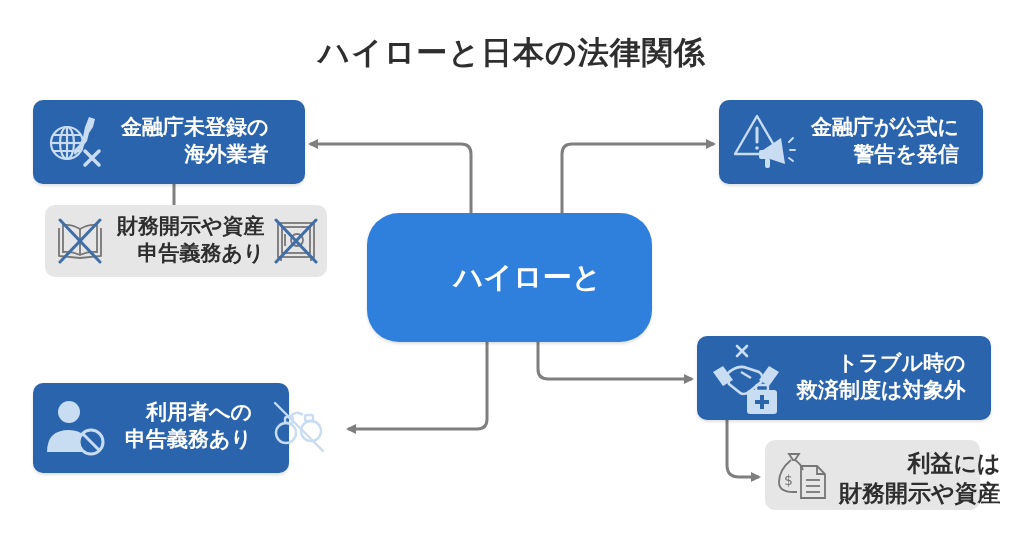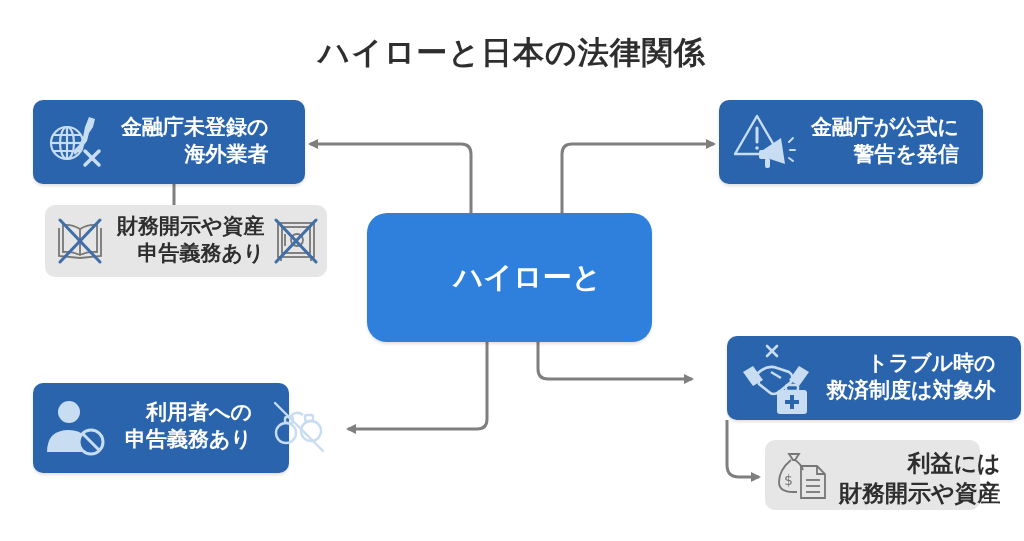--- a/index.html
+++ b/index.html
@@ -12,21 +12,21 @@
     position:absolute; left:0; top:32px; width:1024px; text-align:center;
     font-size:31px; font-weight:bold; color:#2e2e2e; letter-spacing:1px;
   }
   .node {
     position:absolute; border-radius:10px; box-sizing:border-box;
     display:flex; align-items:center; color:#ffffff;
     box-shadow:0 2px 3px rgba(0,0,0,0.12);
   }
   .node.dark { background:#2a64ad; }
   .node.center {
-    background:#2f80dc; border-radius:20px; justify-content:center;
+    background:#2f80dc; border-radius:32px; justify-content:center;
     text-align:center; flex-direction:column;padding-left:36px;
   }
   .node.grey { background:#e6e6e6; color:#2e2e2e; box-shadow:none; }
   .label { font-weight:bold; line-height:1.28; white-space:nowrap; }
   .label div { display:block;text-align:right; }
   .icon { position:absolute; }
   svg.connectors { position:absolute; left:0; top:0; }
 </style>
 </head>
 <body>
@@ -144,21 +144,21 @@
       <circle cx="15" cy="34" r="10"></circle>
       <circle cx="40" cy="32" r="10"></circle>
       <path d="M18,20 Q24,10 32,16"></path>
       <rect x="14" y="18" width="8" height="6" rx="2"></rect>
       <rect x="34" y="16" width="8" height="6" rx="2"></rect>
     </g>
     <line x1="4" y1="4" x2="52" y2="52" stroke="#c8dcf2" stroke-width="2.4" stroke-linecap="round"></line>
   </svg>
 </div>
 
-<div class="node dark" style="left:727px; top:336px; width:294px; height:84px;">
+<div class="node dark" style="left:697px; top:336px; width:294px; height:84px;">
   <svg class="icon" width="76" height="76" viewBox="0 0 76 76" style="left:12px; top:6px;">
     <g stroke="#c8dcf2" stroke-width="2.6" stroke-linecap="round">
       <line x1="28" y1="4" x2="38" y2="14"></line>
       <line x1="38" y1="4" x2="28" y2="14"></line>
     </g>
     <path d="M4,30 L14,24 L24,38 L14,44 Z" fill="#c8dcf2"></path>
     <path d="M60,24 L70,30 L60,44 L50,38 Z" fill="#c8dcf2"></path>
     <path d="M18,32 Q28,22 38,26 L50,30 Q56,34 52,40 L40,50 Q34,54 30,50 L20,42 Z" fill="none" stroke="#c8dcf2" stroke-width="2.6"></path>
     <path d="M32,30 L42,36" stroke="#c8dcf2" stroke-width="2.4"></path>
     <rect x="38" y="48" width="30" height="24" rx="3" fill="#c8dcf2"></rect>

